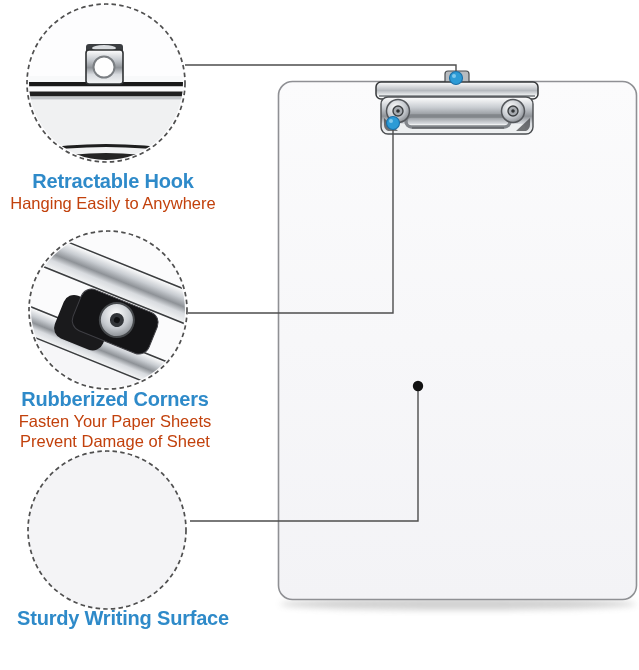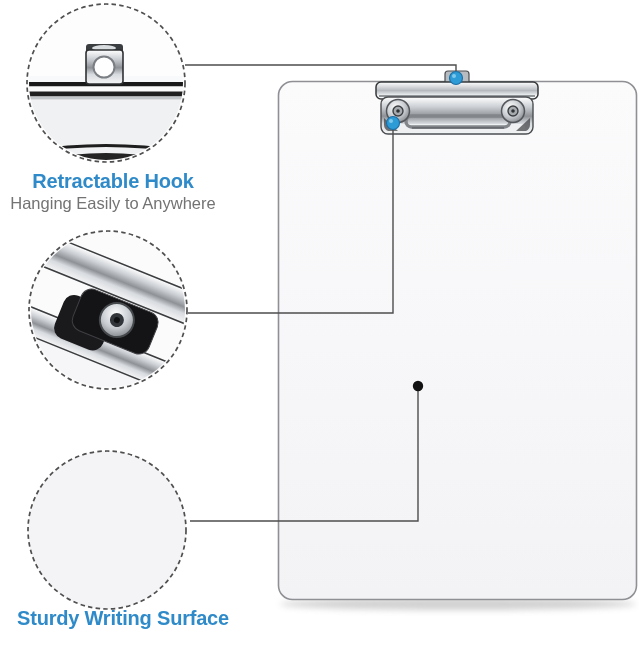--- a/index.html
+++ b/index.html
@@ -18,21 +18,21 @@
   }
   .callout-title{
     font-size:20px;
     font-weight:bold;
     letter-spacing:-0.2px;
     color:#2e8ac9;
     line-height:23px;
   }
   .callout-line{
     font-size:16.5px;
-    color:#737373;
+    color:#c2410c;
     line-height:20px;
   }
   #t1{left:0;top:170px;width:226px;}
   #t2{left:0;top:388px;width:230px;}
   #t3{left:4px;top:607px;width:238px;}
 </style>
 </head>
 <body>
 
 <div id="canvas">
@@ -153,18 +153,23 @@
       <circle cx="391" cy="121" r="2" fill="#7fc8ec"></circle>
     </g>
     <circle cx="418" cy="386" r="5.2" fill="#121212"></circle>
   </svg>
 
   <div class="callout-text" id="t1">
     <div class="callout-title">Retractable Hook</div>
     <div class="callout-line">Hanging Easily to Anywhere</div>
   </div>
 
+  <div class="callout-text" id="t2">
+    <div class="callout-title">Rubberized Corners</div>
+    <div class="callout-line">Fasten Your Paper Sheets</div>
+    <div class="callout-line">Prevent Damage of Sheet</div>
+  </div>
 
   <div class="callout-text" id="t3">
     <div class="callout-title">Sturdy Writing Surface</div>
   </div>
 
 </div>
 
 </body></html>

